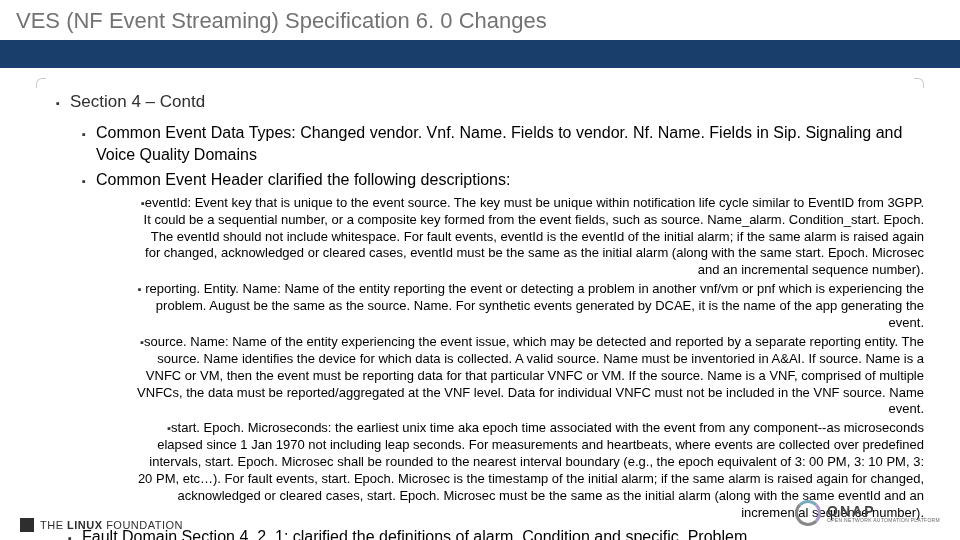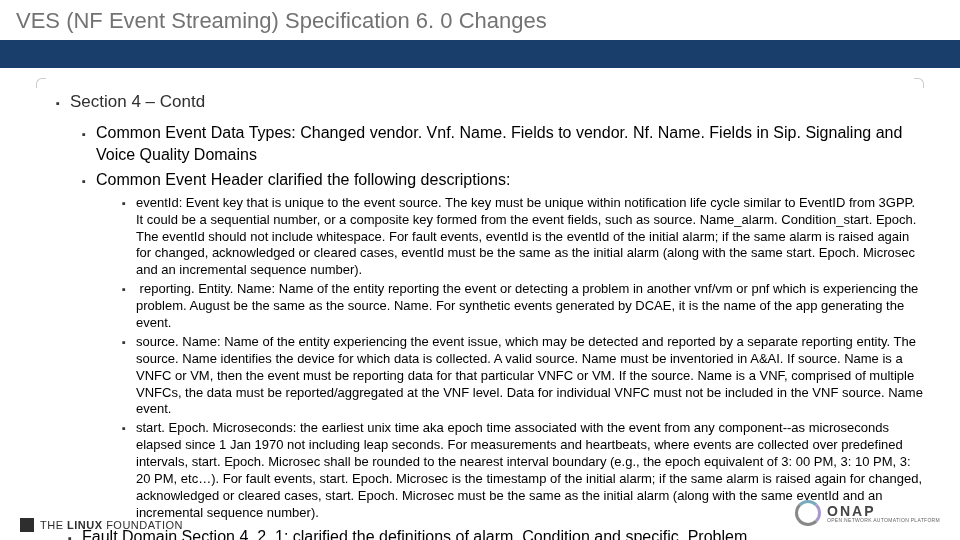--- a/index.html
+++ b/index.html
@@ -14,21 +14,21 @@
     .body-wrap { padding: 20px 36px 0 46px; position: relative; }
     .corner-tl, .corner-tr { position: absolute; width: 10px; height: 10px; border: 1px solid #ccc; }
     .corner-tl { top: 10px; left: 36px; border-right: none; border-bottom: none; border-top-left-radius: 6px; }
     .corner-tr { top: 10px; right: 36px; border-left: none; border-bottom: none; border-top-right-radius: 6px; }
     .section-title { font-size: 17px; color: #2f2f2f; margin: 4px 0 10px 24px; }
     .bullet-sq::before {
       content: "\25AA"; font-size: 11px; color: #333;
       display: inline-block; margin-left: -14px; width: 14px;
     }
     .L1 { margin-left: 50px; font-size: 16px; line-height: 1.35; margin-bottom: 4px; }
-    .L2 { margin-left: 90px; font-size: 13px; line-height: 1.3; margin-bottom: 2px; }
+    .L2 { margin-left: 90px; font-size: 13px; line-height: 1.3; margin-bottom: 2px; text-align: right; }
     .L0 { margin-left: 36px; font-size: 16px; line-height: 1.4; margin-top: 4px; }
     .logo-left { position: absolute; bottom: 8px; left: 20px; display: flex; align-items: center; gap: 6px; }
     .lf-box { width: 14px; height: 14px; background: #2e2e2e; }
     .lf-text { font-size: 11px; letter-spacing: 0.5px; color: #2e2e2e; }
     .lf-text b { font-weight: 700; }
     .logo-right { position: absolute; bottom: 14px; right: 20px; display: flex; align-items: center; gap: 6px; }
     .onap-ring { width: 26px; height: 26px; border: 3px solid #888; border-top-color:#7ab; border-right-color:#a9c; border-radius: 50%; }
     .onap-txt { display: flex; flex-direction: column; line-height: 1; }
     .onap-big { font-size: 14px; font-weight: 700; color: #444; letter-spacing: 2px; }
     .onap-sm { font-size: 5px; color: #666; letter-spacing: 0.3px; }

